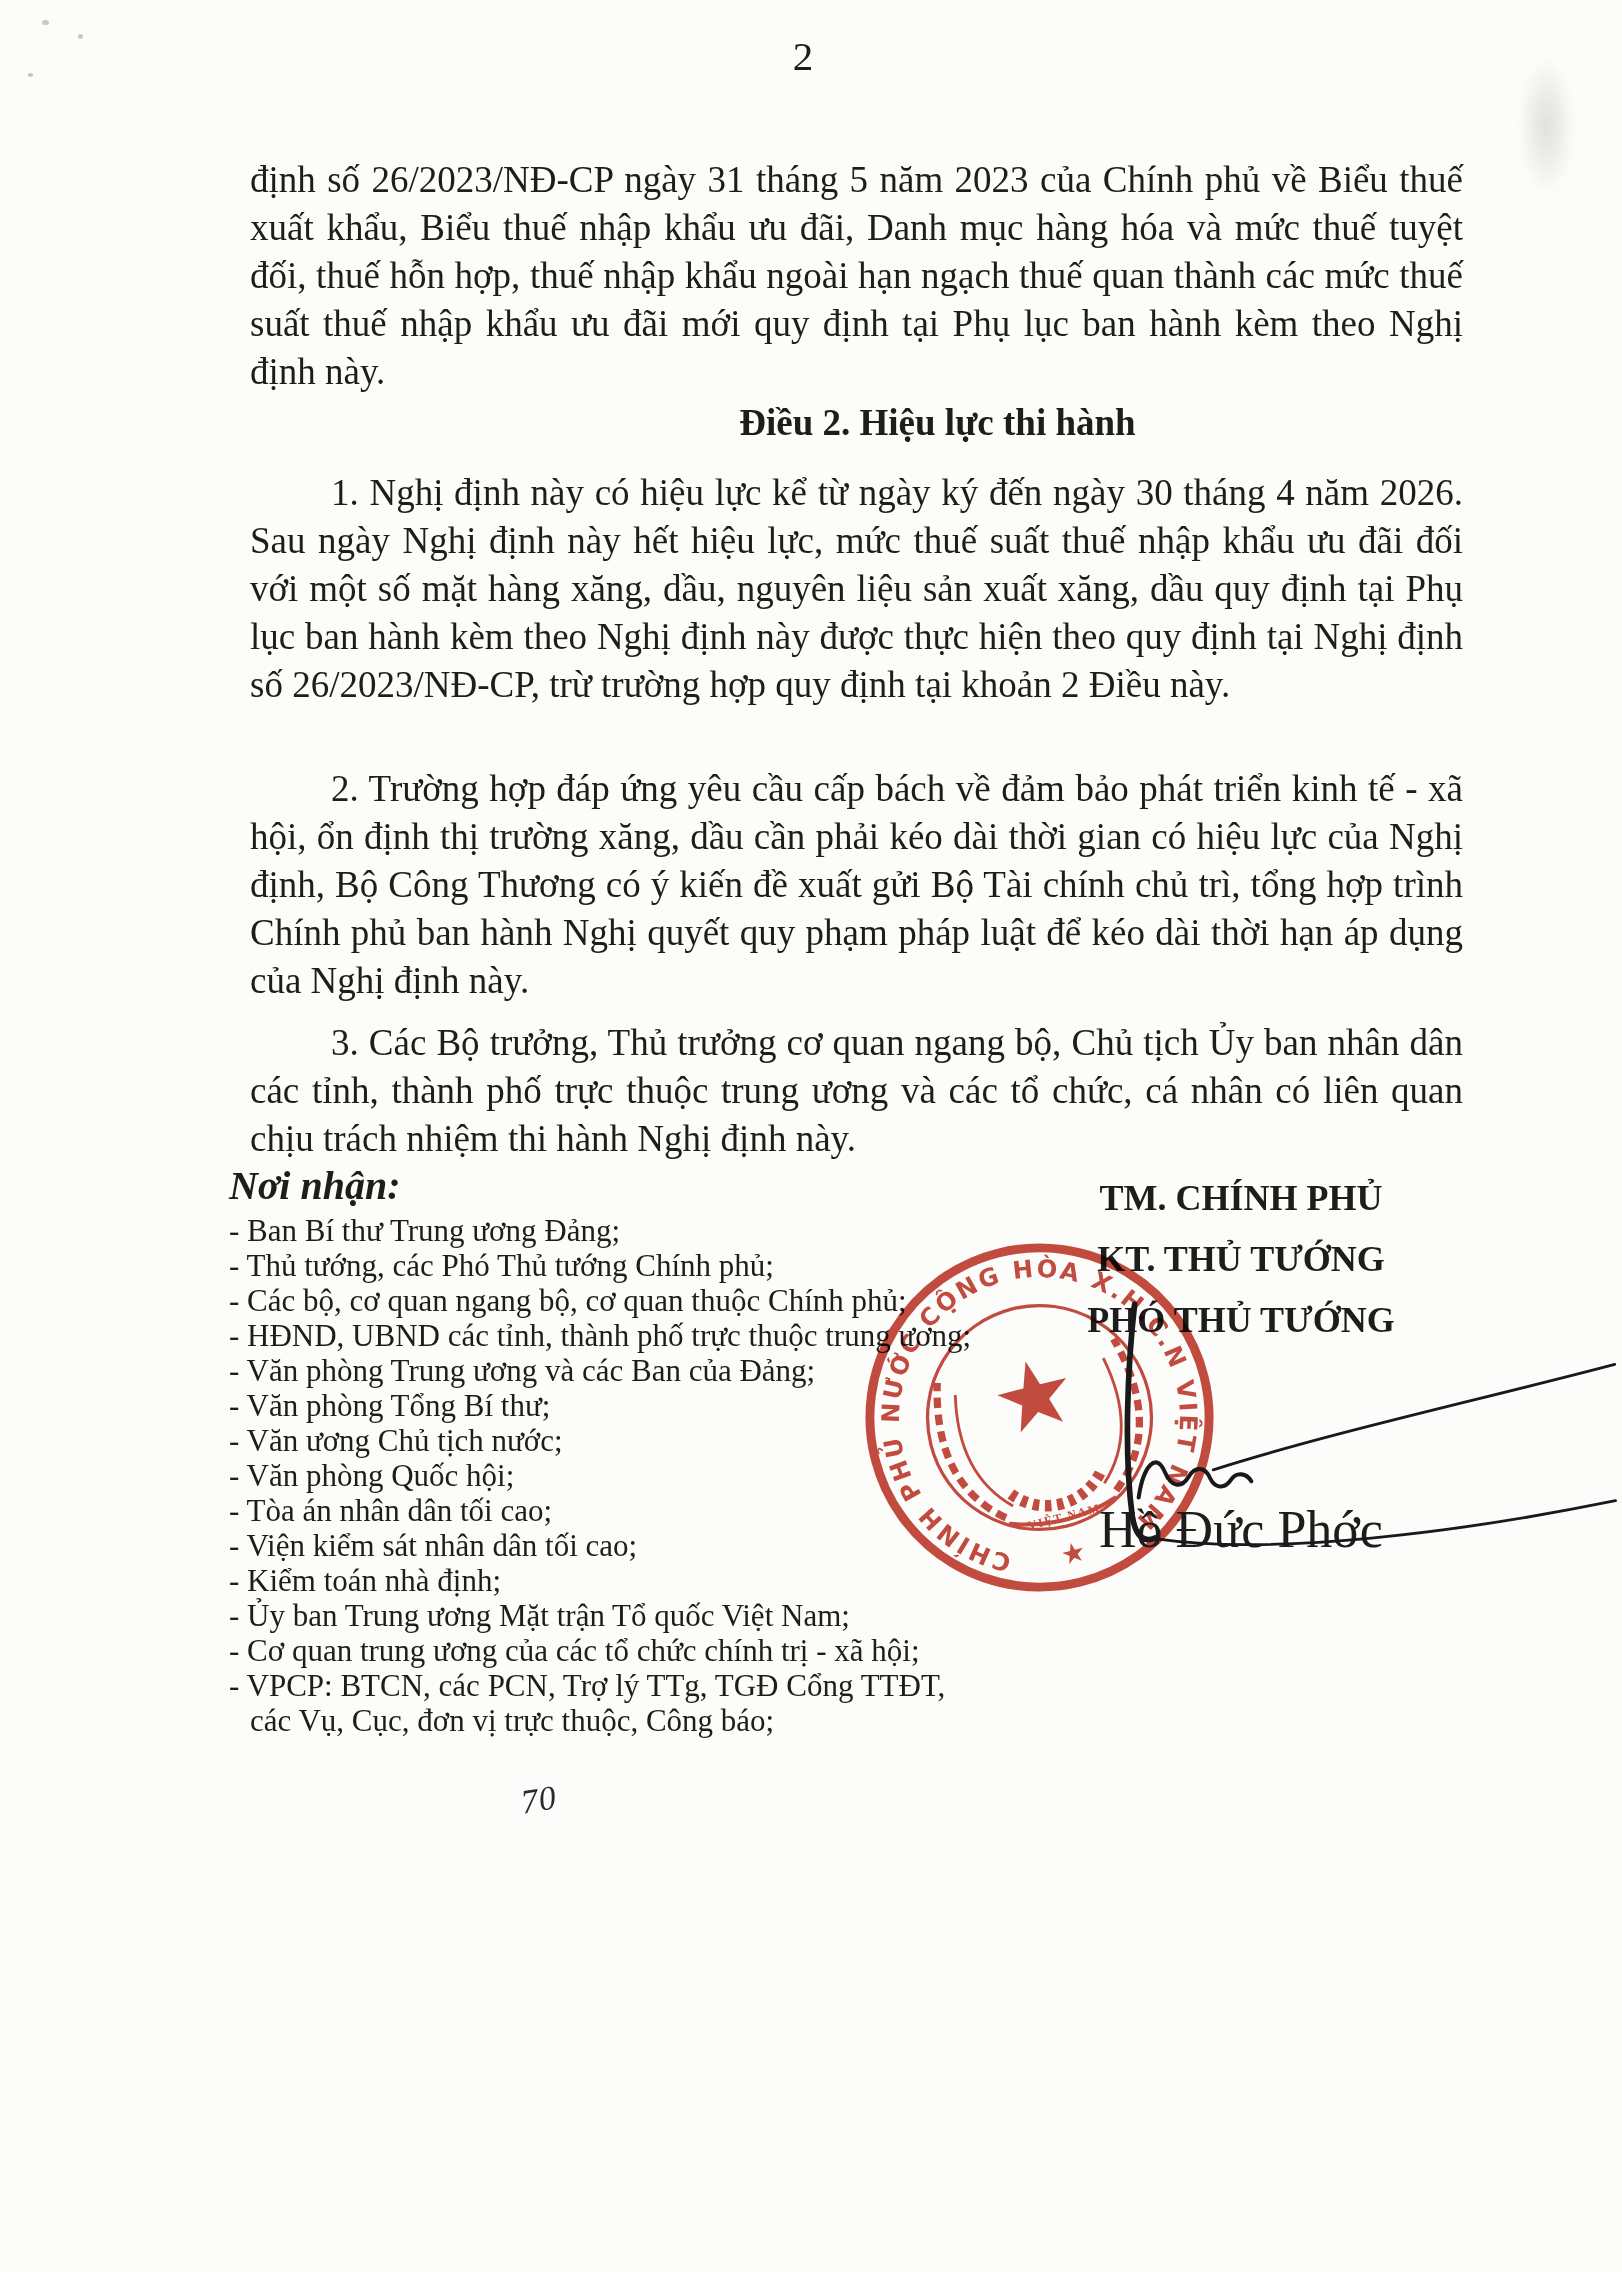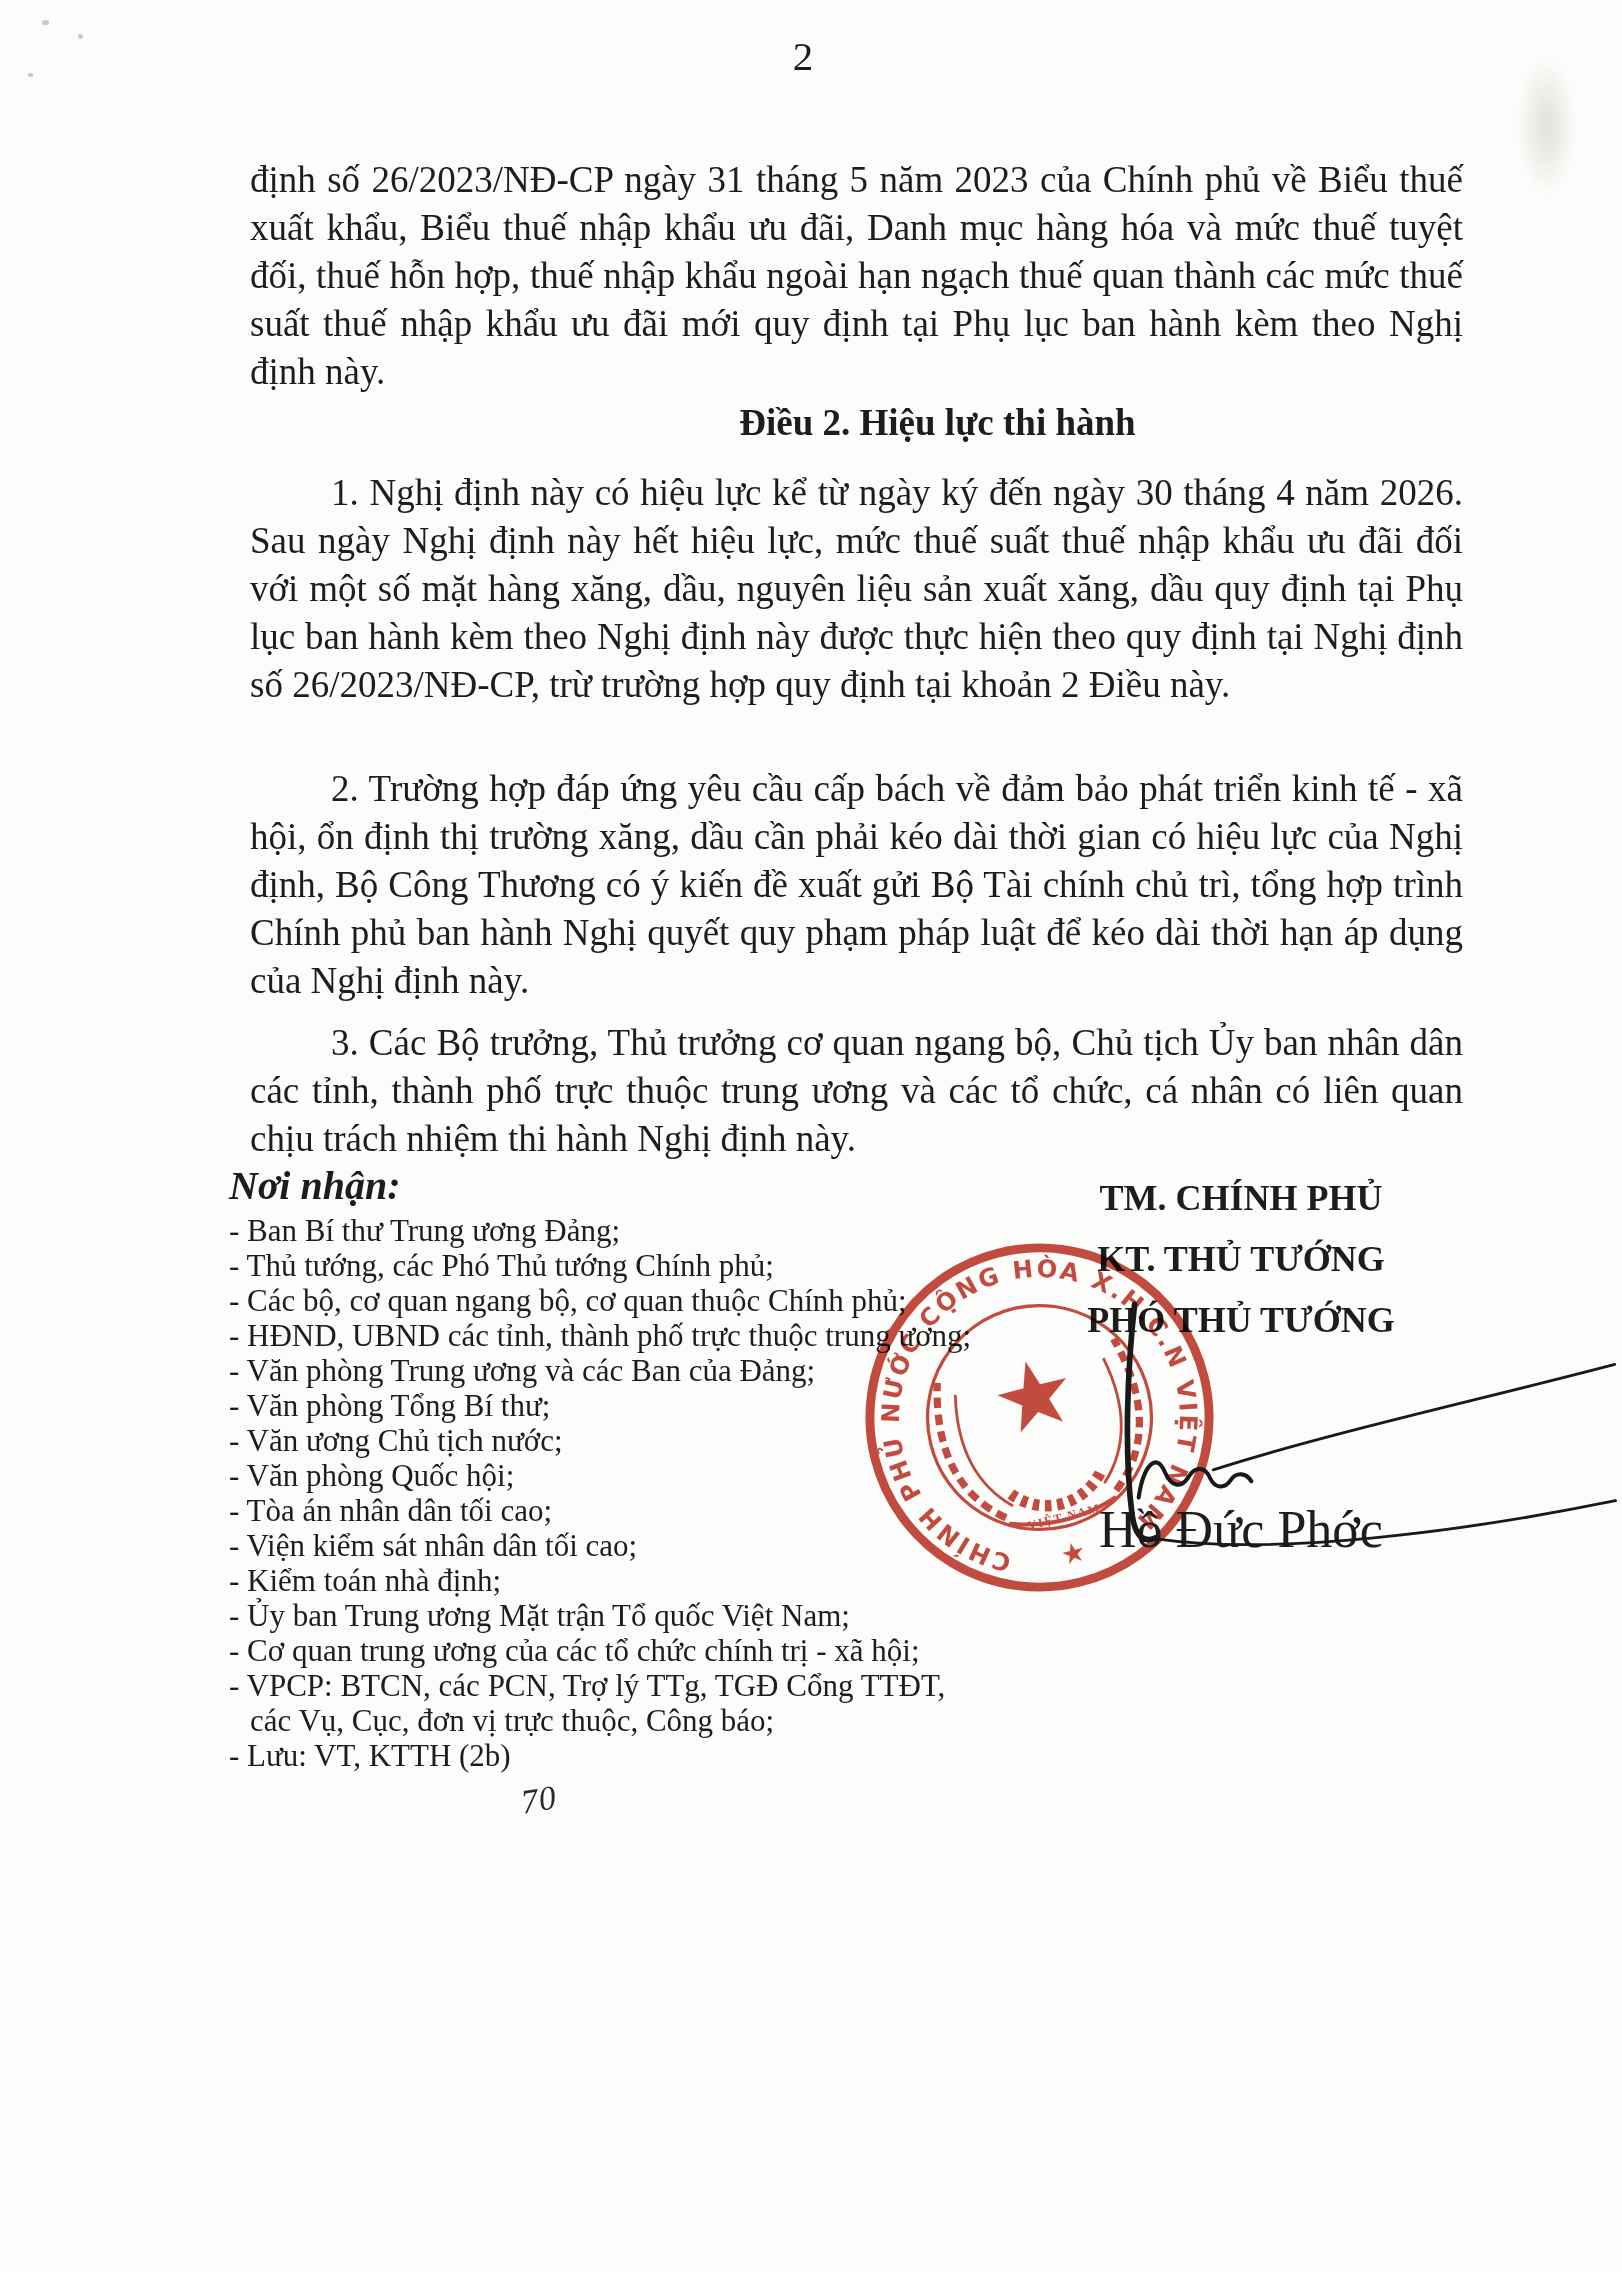--- a/index.html
+++ b/index.html
@@ -93,21 +93,20 @@
     <div class="r-item">- Văn phòng Tổng Bí thư;</div>
     <div class="r-item">- Văn ương Chủ tịch nước;</div>
     <div class="r-item">- Văn phòng Quốc hội;</div>
     <div class="r-item">- Tòa án nhân dân tối cao;</div>
     <div class="r-item">- Viện kiểm sát nhân dân tối cao;</div>
     <div class="r-item">- Kiểm toán nhà định;</div>
     <div class="r-item">- Ủy ban Trung ương Mặt trận Tổ quốc Việt Nam;</div>
     <div class="r-item">- Cơ quan trung ương của các tổ chức chính trị - xã hội;</div>
     <div class="r-item">- VPCP: BTCN, các PCN, Trợ lý TTg, TGĐ Cổng TTĐT,</div>
     <div class="r-item cont">các Vụ, Cục, đơn vị trực thuộc, Công báo;</div>
-    <div class="r-item">- Lưu: VT, KTTH (2b)</div>
   </div>
 
   <div class="handwritten-note">70</div>
 
   <div class="sig-head">
     <div>TM. CHÍNH PHỦ</div>
     <div>KT. THỦ TƯỚNG</div>
     <div>PHÓ THỦ TƯỚNG</div>
   </div>
 

